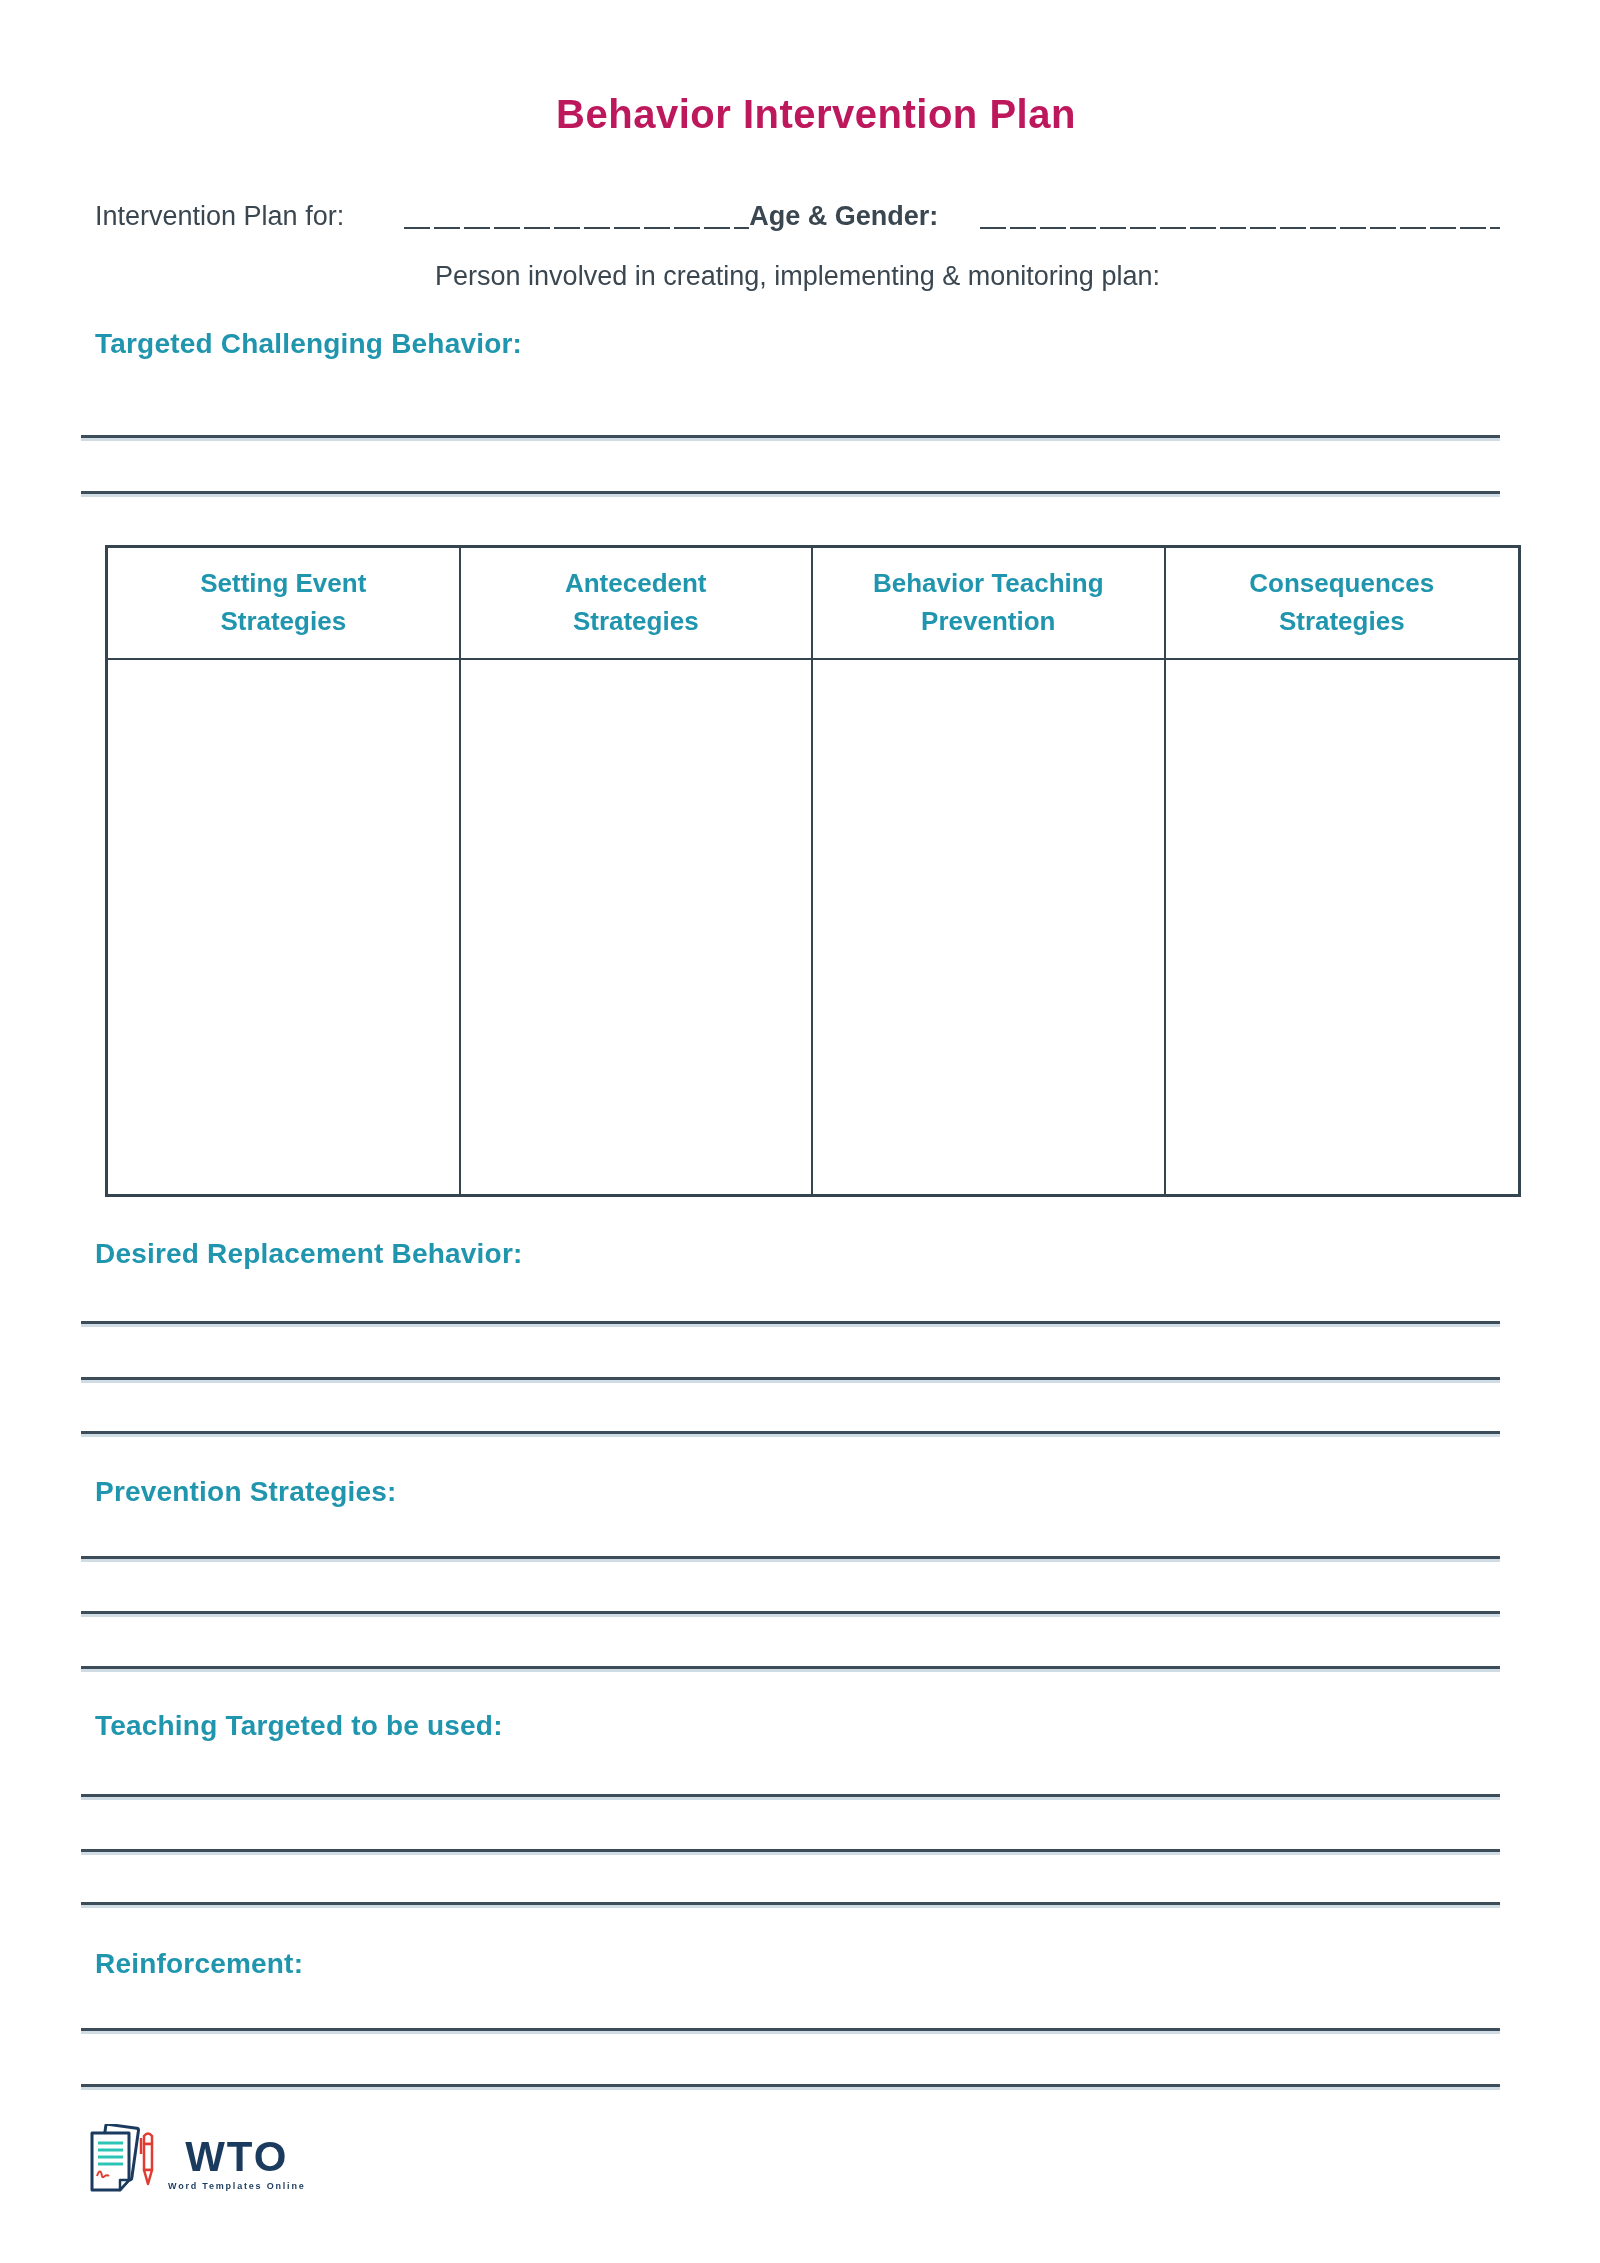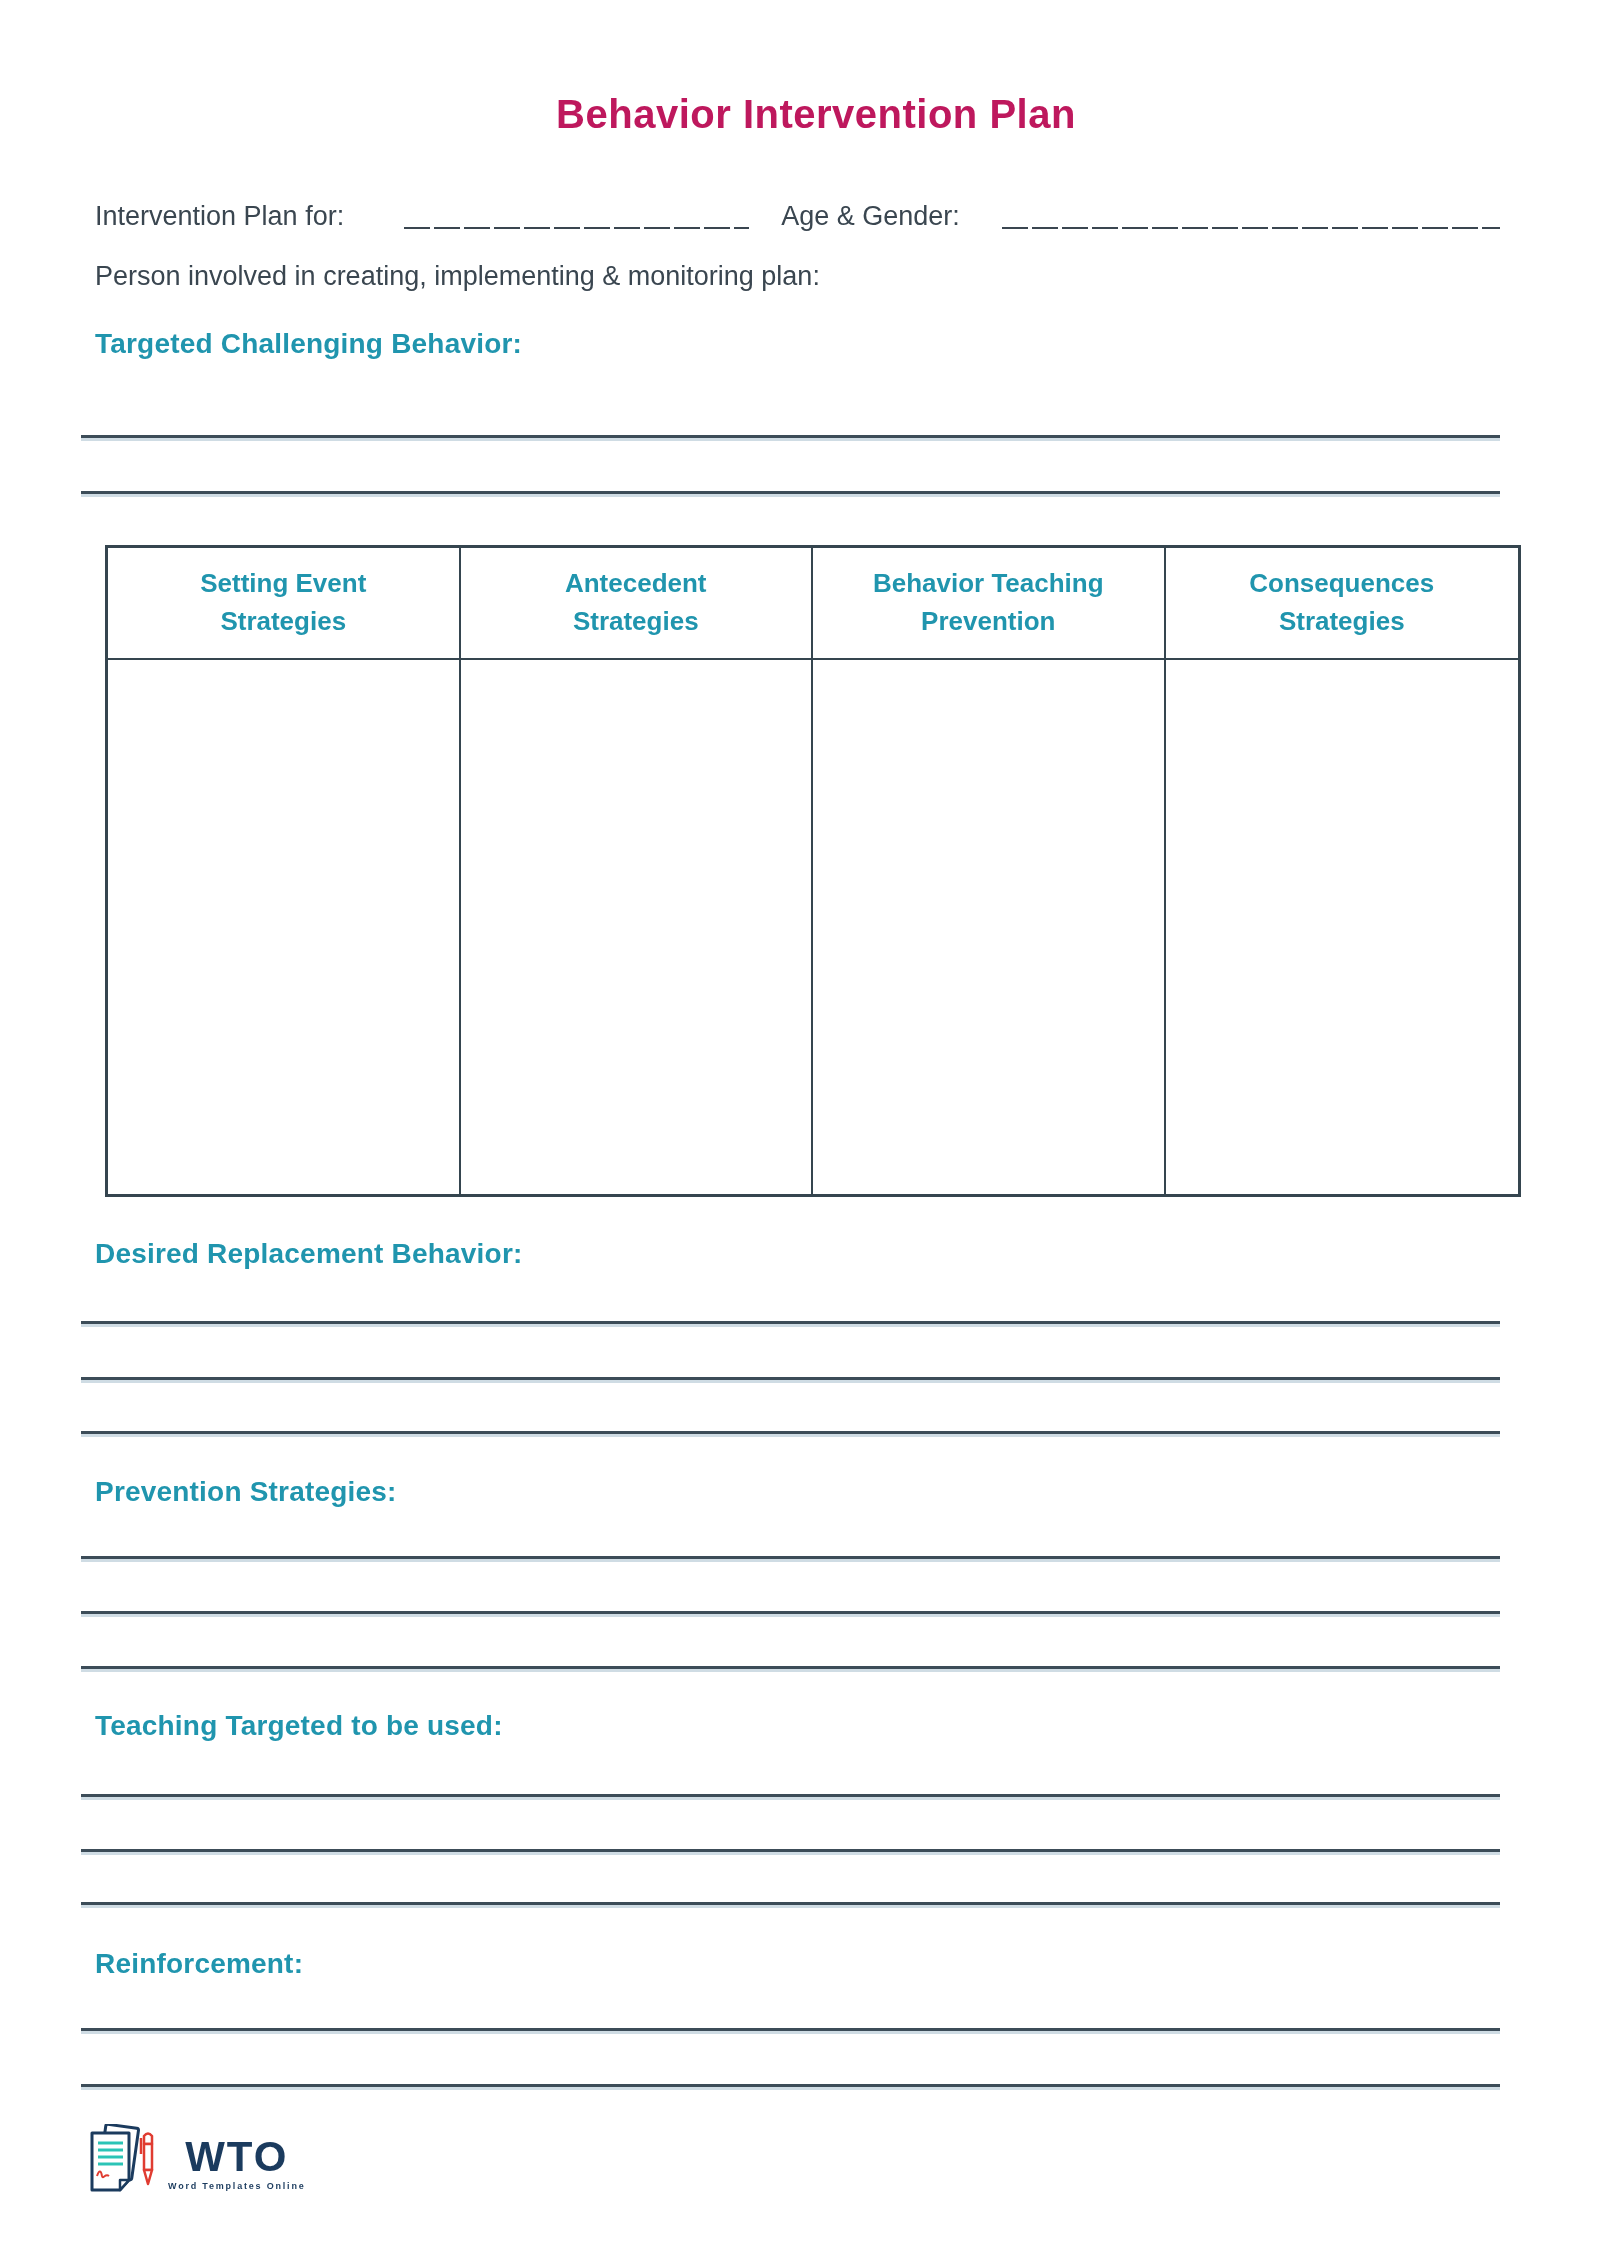--- a/index.html
+++ b/index.html
@@ -12,21 +12,21 @@
     overflow:hidden;
   }
   .title{
     position:absolute;top:92px;left:16px;width:100%;
     margin:0;text-align:center;
     font-size:40px;font-weight:700;color:#be185d;
     letter-spacing:0.5px;
   }
   .form-row{
     position:absolute;left:81px;width:1419px;
-    display:flex;align-items:flex-start;
+    display:flex;align-items:center;
     font-size:27px;line-height:1.25;
   }
   .form-row .label{white-space:nowrap;color:#3A4650;}
   .form-row .label.first{padding-left:14px;}
   .blank{position:relative;display:block;height:34px;}
   .blank::after{
     content:"";position:absolute;left:0;right:0;bottom:5px;height:2px;
     background:repeating-linear-gradient(to right,#3A4650 0 26px,rgba(0,0,0,0) 26px 30px);
   }
   .blank-plan-for{width:345px;margin-left:60px;}
@@ -91,21 +91,21 @@
 </head>
 <body>
 
 <div class="page">
 
   <h1 class="title">Behavior Intervention Plan</h1>
 
   <div class="form-row row1">
     <span class="label first">Intervention Plan for:</span>
     <span class="blank blank-plan-for"></span>
-    <span class="label" style="margin-left:32px;">Age &amp; Gender:</span>
+    <span class="label" style="font-weight:bold;">Age &amp; Gender:</span>
     <span class="blank blank-age"></span>
   </div>
 
   <div class="form-row row2">
     <span class="label first">Person involved in creating, implementing &amp; monitoring plan:</span>
     <span class="blank blank-person"></span>
   </div>
 
   <h2 class="section-heading" style="top:328px;">Targeted Challenging Behavior:</h2>
   <div class="wline" style="top:435px;"></div>

